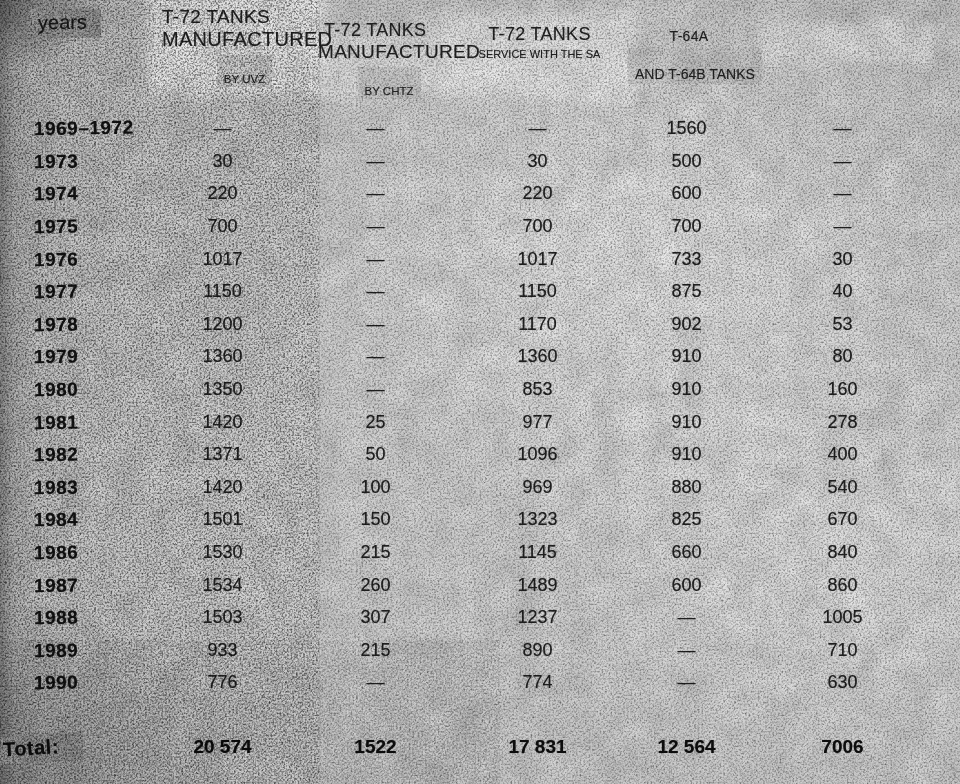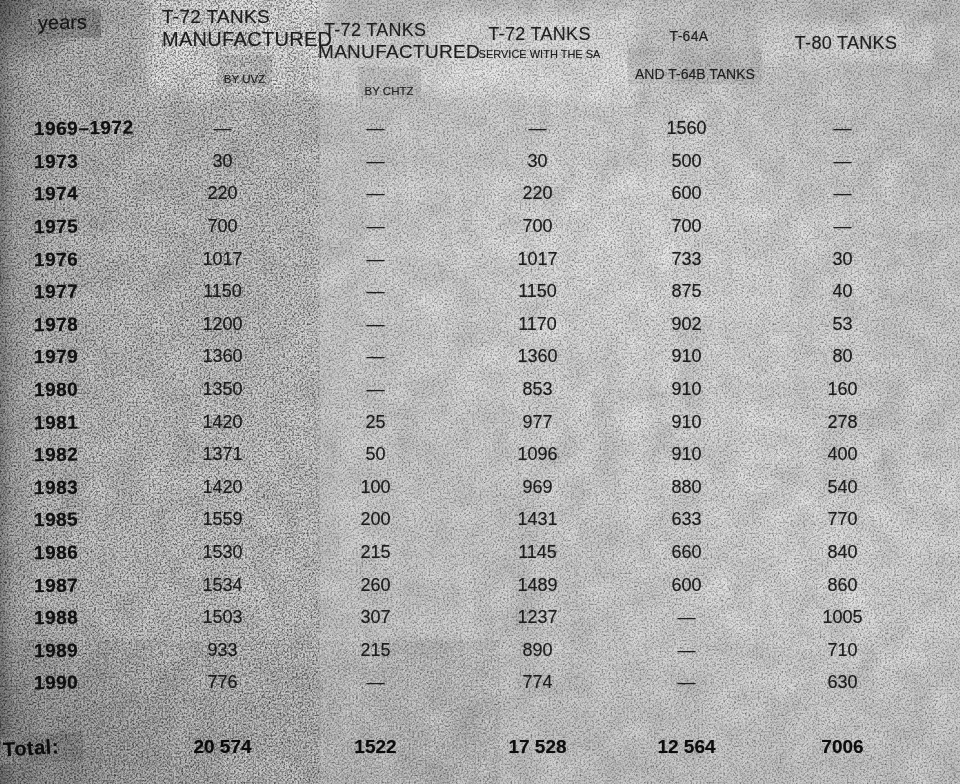--- a/index.html
+++ b/index.html
@@ -95,23 +95,20 @@
   <div class="col-h h-sa">
     <div class="hl1">T-72 TANKS</div>
     <div class="hl3">SERVICE WITH THE SA</div>
   </div>
 
   <div class="col-h h-t64">
     <div class="hl1">T-64A</div>
     <div class="hsub"><span class="sub-box tiny">AND T-64B TANKS</span></div>
   </div>
 
-  <div class="col-h h-t80">
-    <div class="hl1">T-80 TANKS</div>
-  </div>
 
   <div class="tbody">
     <div class="row">
       <div class="cell c-year">1969–1972</div>
       <div class="cell c-uvz">—</div>
       <div class="cell c-chtz">—</div>
       <div class="cell c-sa">—</div>
       <div class="cell c-t64">1560</div>
       <div class="cell c-t80">—</div>
     </div>
@@ -208,29 +205,29 @@
 
     <div class="row">
       <div class="cell c-year">1983</div>
       <div class="cell c-uvz">1420</div>
       <div class="cell c-chtz">100</div>
       <div class="cell c-sa">969</div>
       <div class="cell c-t64">880</div>
       <div class="cell c-t80">540</div>
     </div>
 
-
-    <div class="row">
-      <div class="cell c-year">1985</div>
-      <div class="cell c-uvz">1559</div>
-      <div class="cell c-chtz">200</div>
-      <div class="cell c-sa">1431</div>
-      <div class="cell c-t64">633</div>
-      <div class="cell c-t80">770</div>
-    </div>
+    <div class="row">
+      <div class="cell c-year">1984</div>
+      <div class="cell c-uvz">1501</div>
+      <div class="cell c-chtz">150</div>
+      <div class="cell c-sa">1323</div>
+      <div class="cell c-t64">825</div>
+      <div class="cell c-t80">670</div>
+    </div>
+
 
     <div class="row">
       <div class="cell c-year">1986</div>
       <div class="cell c-uvz">1530</div>
       <div class="cell c-chtz">215</div>
       <div class="cell c-sa">1145</div>
       <div class="cell c-t64">660</div>
       <div class="cell c-t80">840</div>
     </div>
 
@@ -268,21 +265,21 @@
       <div class="cell c-sa">774</div>
       <div class="cell c-t64">—</div>
       <div class="cell c-t80">630</div>
     </div>
   </div>
 
   <div class="total-row">
     <div class="cell c-year"><span class="total-box">Total:</span></div>
     <div class="cell c-uvz total-val">20 574</div>
     <div class="cell c-chtz total-val">1522</div>
-    <div class="cell c-sa total-val">17 528</div>
+    <div class="cell c-sa total-val">17 831</div>
     <div class="cell c-t64 total-val">12 564</div>
     <div class="cell c-t80 total-val">7006</div>
   </div>
 
   <svg class="noise" width="960" height="784" xmlns="http://www.w3.org/2000/svg">
     <defs>
       <filter id="grain" x="0" y="0" width="100%" height="100%">
         <feTurbulence type="fractalNoise" baseFrequency="0.55" numOctaves="2" seed="7" stitchTiles="stitch"></feTurbulence>
         <feColorMatrix type="matrix" values="0 0 0 0 0  0 0 0 0 0  0 0 0 0 0  1 1 1 0 -1.35"></feColorMatrix>
       </filter>

